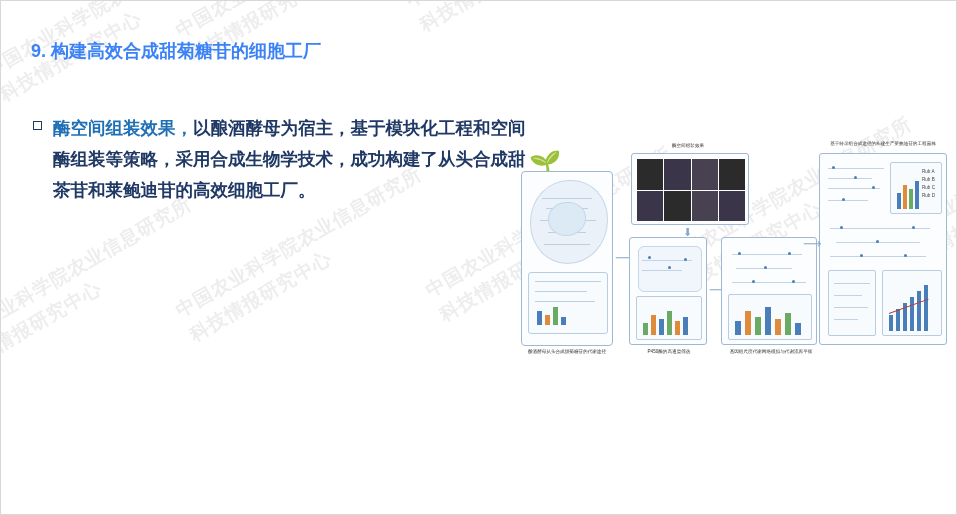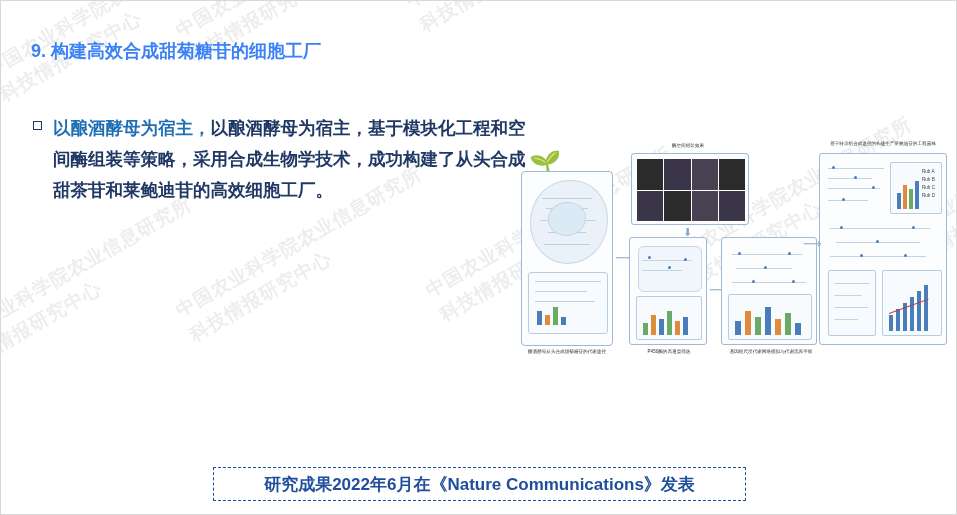--- a/index.html
+++ b/index.html
@@ -142,21 +142,21 @@
     </div>
   </div>
 
   <div class="title">9. 构建高效合成甜菊糖苷的细胞工厂</div>
 
   <div class="bullets">
 
     <div class="bullet b1">
       <div class="sq"></div>
       <div class="btext">
-        <span class="hl">以酿酒酵母为宿主，</span><span class="norm">以酿酒酵母为宿主，基于模块化工程和空间酶组装等策略，采用合成生物学技术，成功构建了从头合成甜茶苷和莱鲍迪苷的高效细胞工厂。</span>
+        <span class="hl">酶空间组装效果，</span><span class="norm">以酿酒酵母为宿主，基于模块化工程和空间酶组装等策略，采用合成生物学技术，成功构建了从头合成甜茶苷和莱鲍迪苷的高效细胞工厂。</span>
       </div>
     </div>
 
 
   </div>
 
   <div class="figure">
 
     <div class="plant" style="left:8px;top:10px;">🌱</div>
 
@@ -282,17 +282,14 @@
         <div class="netline" style="left:5px;top:12px;width:36px;"></div>
         <div class="netline" style="left:5px;top:24px;width:28px;"></div>
         <div class="netline" style="left:5px;top:36px;width:34px;"></div>
         <div class="netline" style="left:5px;top:48px;width:24px;"></div>
       </div>
     </div>
 
     <div class="arrow" style="left:282px;top:96px;">⟶</div>
   </div>
 
-  <div class="footer">
-    <span>研究成果2022年6月在《Nature Communications》发表</span>
-  </div>
 
 </div>
 
 </body></html>

